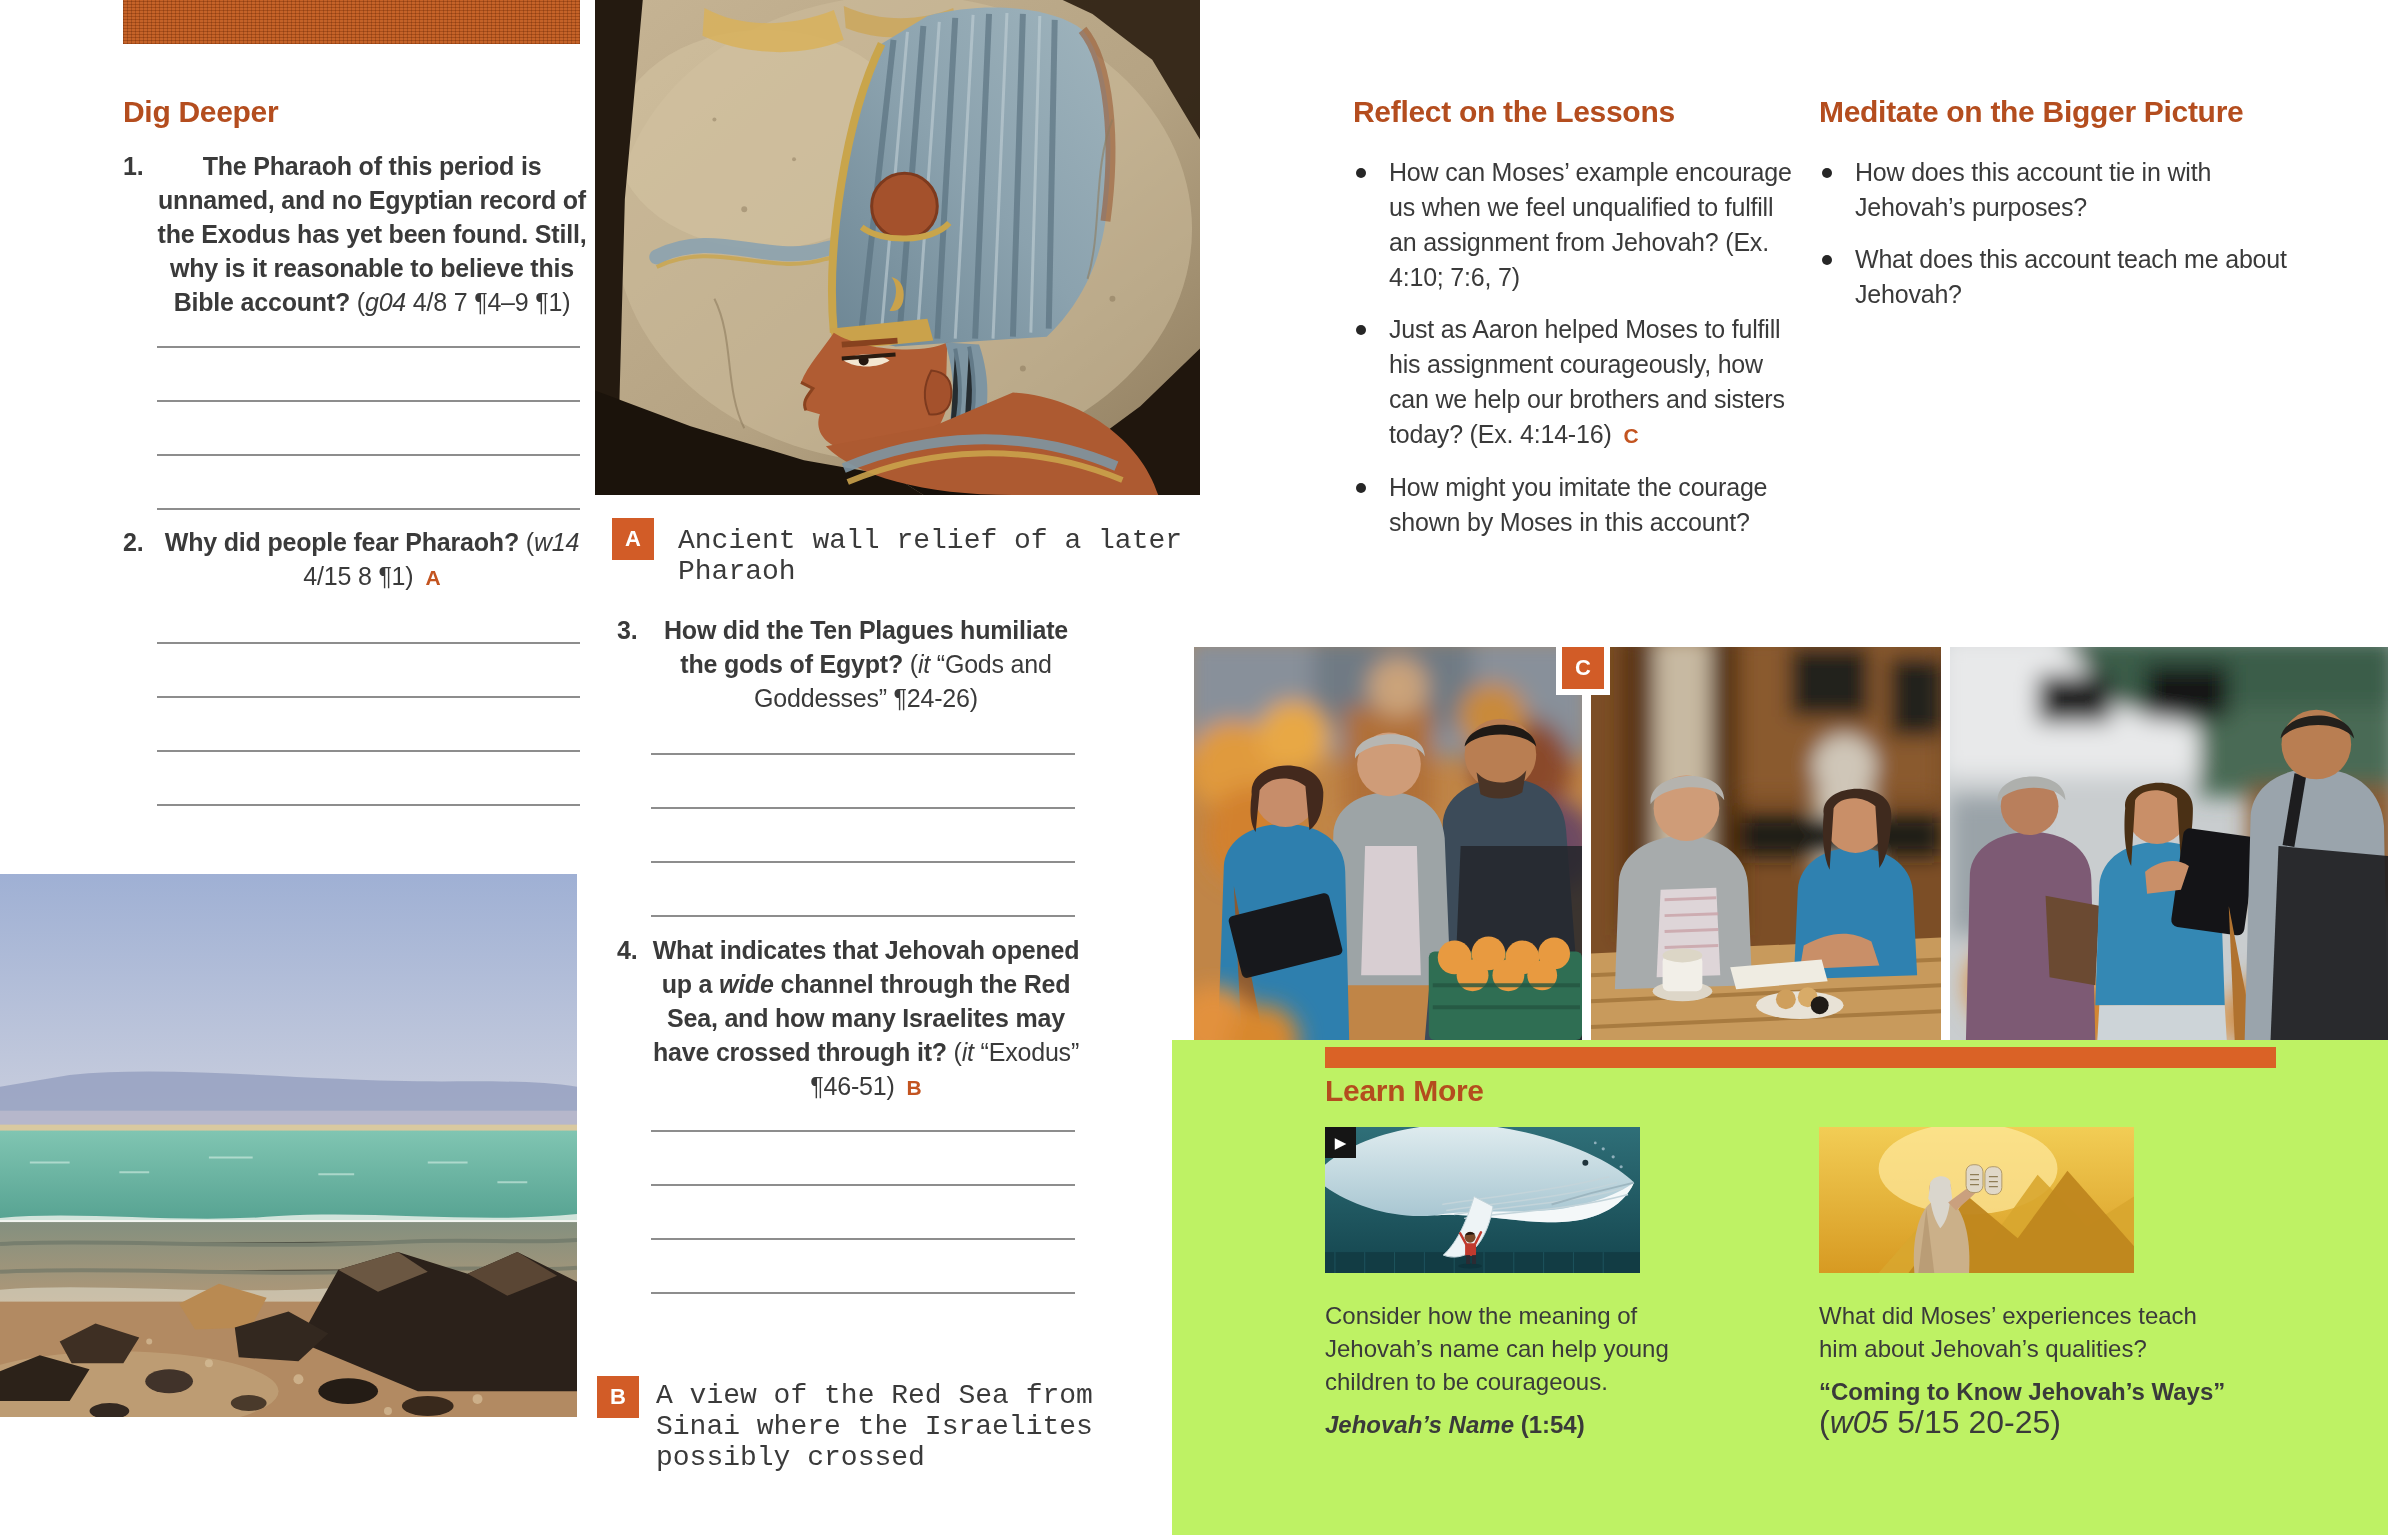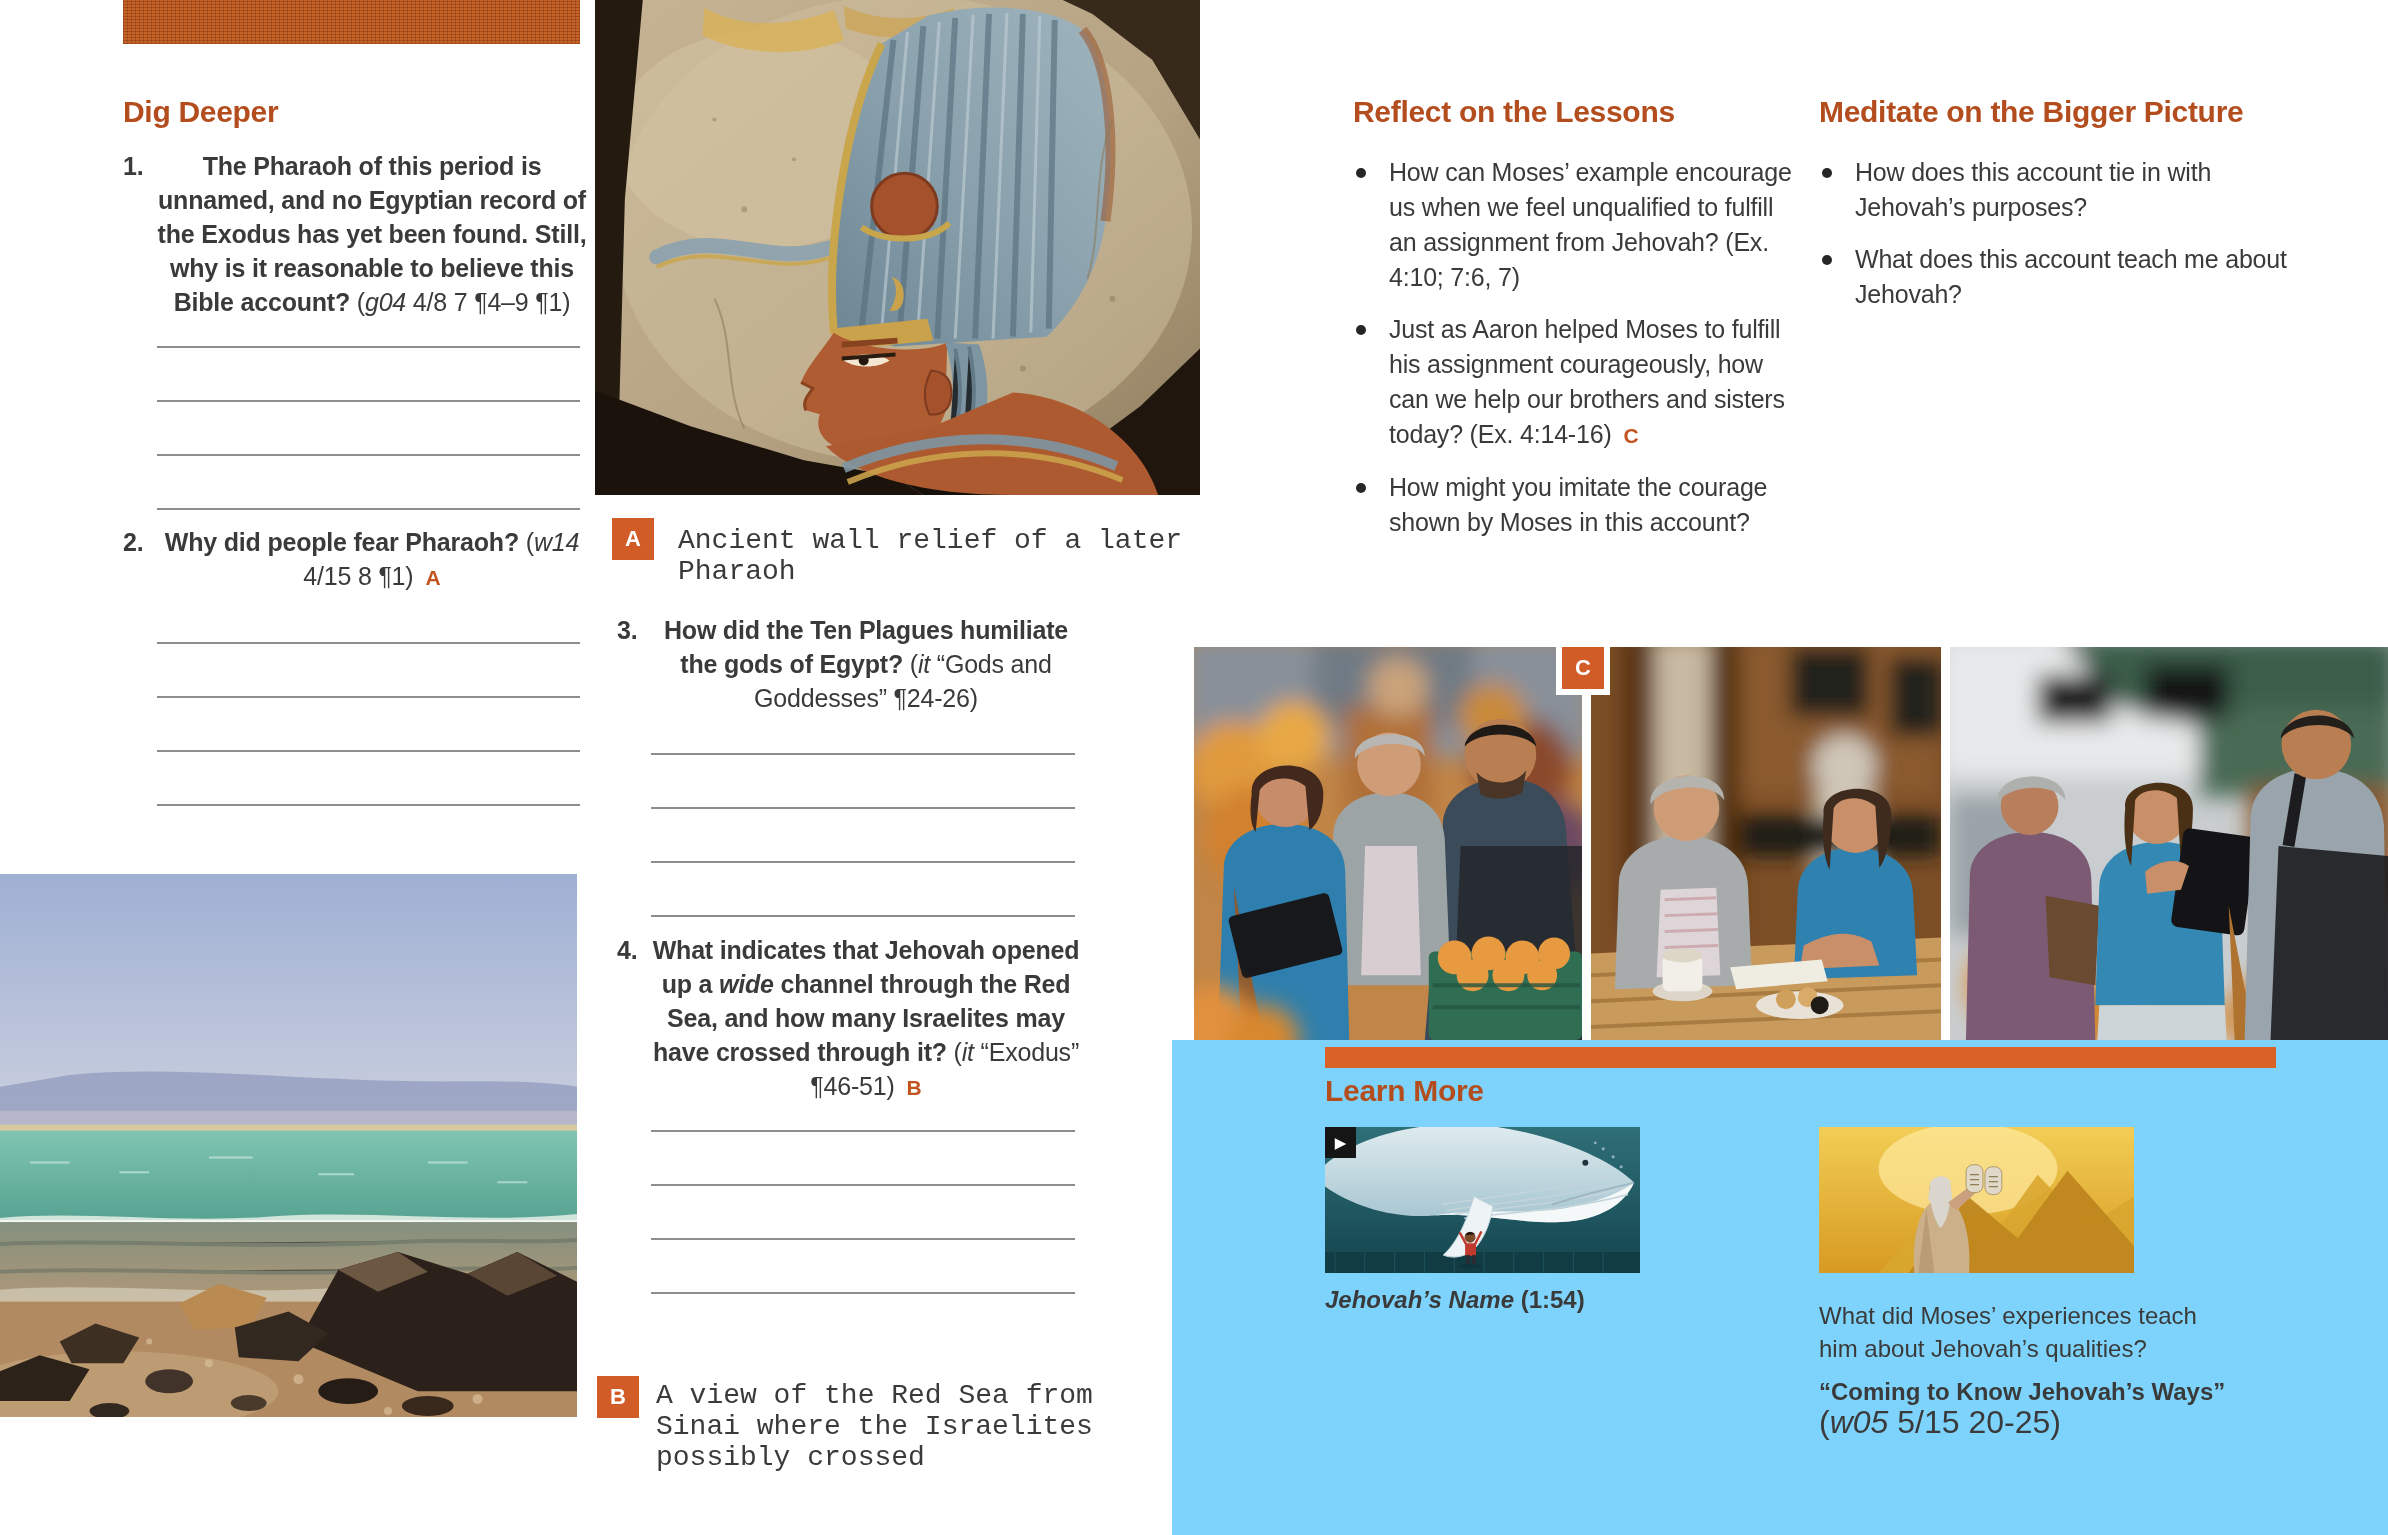--- a/index.html
+++ b/index.html
@@ -48,21 +48,21 @@
   .badge-framed{background:#fff; padding:6px;}
 
   .caption{font-size:28px; line-height:31px; color:#3a3a3a;font-family:Liberation Mono, monospace;}
 
   
   .bullets{list-style:none; margin:26px 0 0 0; padding:0; font-size:25px; line-height:35px; letter-spacing:-0.2px;}
   .bullets li{position:relative; padding-left:36px; margin-bottom:17px;}
   .bullets li::before{content:""; position:absolute; left:3px; top:13px; width:10px; height:10px; border-radius:50%; background:#262626;}
 
   
-  .lm-panel{left:1172px; top:1040px; width:1216px; height:496px; background:#7dd3fc;}
+  .lm-panel{left:1172px; top:1040px; width:1216px; height:496px; background:#bef264;}
   .lm-bar{position:absolute; left:153px; top:7px; width:951px; height:21px; background:#da6226;}
   .lm-title{position:absolute; left:153px; top:34px;}
   .lm-item{position:absolute; top:87px; width:428px;}
   .lm-item-1{left:153px;}
   .lm-item-2{left:647px;}
   .thumb{position:relative; width:315px; height:146px;}
   .thumb svg{display:block; width:100%; height:100%;}
   .play-btn{position:absolute; left:0; top:0; width:31px; height:31px; background:#151515; display:flex; align-items:center; justify-content:center;}
   .play-glyph{color:#fff; font-size:15px; line-height:1;}
   .lm-desc{margin-top:26px; font-size:24px; line-height:33px; width:418px;}
@@ -493,20 +493,21 @@
           <rect x="142" y="129" width="4" height="9" fill="#2b2b33"></rect>
             <rect x="148" y="129" width="4" height="9" fill="#2b2b33"></rect>
           <circle cx="146" cy="111" r="5.5" fill="#7a4a2a"></circle>
           <path d="M141,109 a6,6 0 0 1 10,-1" fill="#241710"></path>
           <path d="M142,118 L136,107 M151,118 L157,106" stroke="#c03a2e" stroke-width="2.5" stroke-linecap="round"></path>
         </svg>
         <div class="play-btn">
             <span class="play-glyph">▶</span>
           </div>
       </div>
+      <div class="lm-desc">Consider how the meaning of Jehovah’s name can help young children to be courageous.</div>
       <div class="lm-title-line"><span class="seg-bi">Jehovah’s Name</span><span class="seg-b"> (1:54)</span></div>
 
     </div>
 
     <div class="lm-item lm-item-2">
       <div class="thumb">
         <svg viewBox="0 0 317 147" preserveAspectRatio="none" aria-hidden="true">
           <defs>
             <linearGradient id="gold" x1="0" y1="0" x2="0" y2="1">
                 <stop offset="0" stop-color="#f2cd55"></stop>

